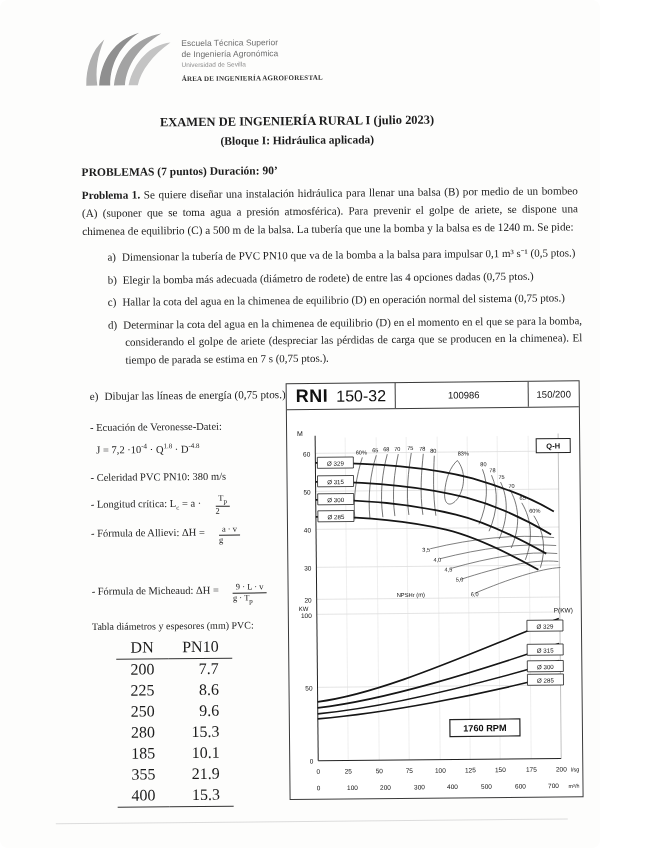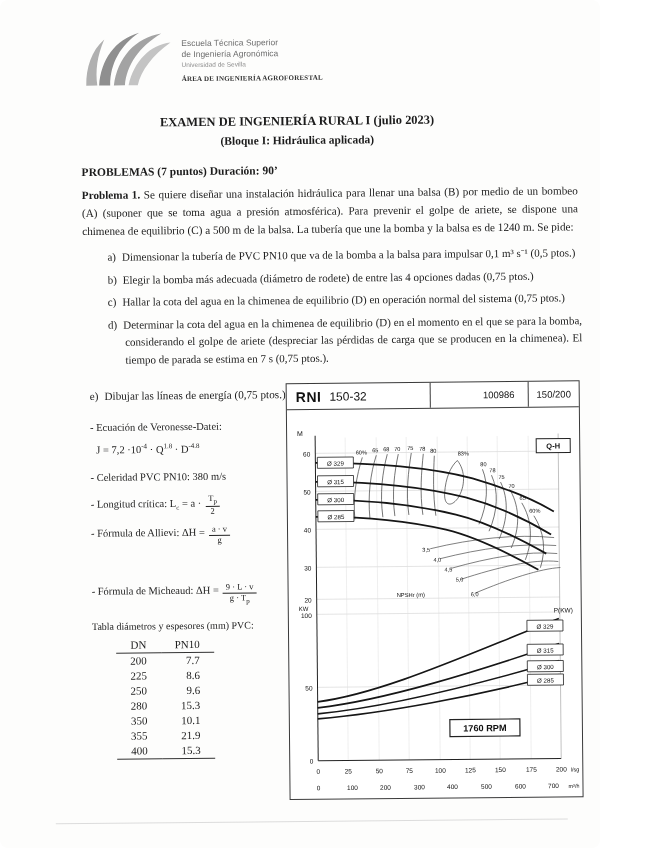--- a/index.html
+++ b/index.html
@@ -35,41 +35,41 @@
   .leftcol{position:absolute;top:386px;left:90px;width:196px;}
   .item-e{padding-left:17px;text-indent:-17px;text-align:justify;font-size:11.2px;
           line-height:1.5;margin:0 0 16px 0;}
   .fline{font-size:10.5px;line-height:1.4;margin:0 0 10px 0;}
   .lbl-veronesse{margin-bottom:8px;}
   .formula{margin:0 0 12px 6px;}
   .f-critical{margin-bottom:8px;}
   .f-allievi{margin-bottom:38px;}
   .f-micheaud{margin-bottom:14px;}
   sup,sub{font-size:7px;}
-  .frac{display:inline-block;vertical-align:-7px;text-align:center;font-size:8.5px;
-        line-height:1.15;margin-left:4px;}
+  .frac{display:inline-block;vertical-align:-7px;text-align:left;font-size:8.5px;
+        line-height:1.15;margin-left:14px;}
   .frac .num{display:block;border-bottom:1px solid #222;padding:0 3px;}
   .frac .den{display:block;}
   .table-title{font-size:10px;margin:0 0 6px 0;}
-  table.pvc{border-collapse:collapse;margin-left:24px;font-size:11px;}
+  table.pvc{border-collapse:collapse;margin-left:24px;font-size:16px;}
   .pvc th{font-weight:normal;border-bottom:1px solid #333;padding:1px 14px 2px;text-align:center;}
   .pvc td{padding:1.5px 14px;text-align:right;}
   .pvc tbody tr:last-child td{border-bottom:1px solid #333;}
 
   
   .chart{position:absolute;left:286px;top:383px;width:292px;border:1.5px solid #3a3a3a;
          background:#fff;font-family:"Liberation Sans",sans-serif;color:#111;}
   .chart-header{display:flex;align-items:stretch;border-bottom:1.5px solid #3a3a3a;height:25px;}
   .model{flex:1;display:flex;align-items:center;gap:8px;padding-left:9px;}
-  .model b{font-size:14px;letter-spacing:.5px;}
-  .model span{font-size:12px;}
+  .model b{font-size:18px;letter-spacing:.5px;}
+  .model span{font-size:16px;}
   .code,.size{display:flex;align-items:center;justify-content:center;
               border-left:1.5px solid #3a3a3a;font-size:9.5px;}
   .code{width:58px;padding-left:39px;}
-  .size{width:50px;}
+  .size{width:50px;margin-left:35px;}
   .chart svg{display:block;}
   .chart svg text{fill:#111;}
 
   .scan-edge{position:absolute;left:52px;right:36px;top:821px;border-top:1px solid #dcdcdc;}
 </style>
 </head>
 <body>
 
 <div class="page">
  <div class="scan">
@@ -143,21 +143,21 @@
             </tr>
         <tr>
               <td>250</td>
               <td>9.6</td>
             </tr>
         <tr>
               <td>280</td>
               <td>15.3</td>
             </tr>
         <tr>
-              <td>350</td>
+              <td>185</td>
               <td>10.1</td>
             </tr>
         <tr>
               <td>355</td>
               <td>21.9</td>
             </tr>
         <tr>
               <td>400</td>
               <td>15.3</td>
             </tr>

